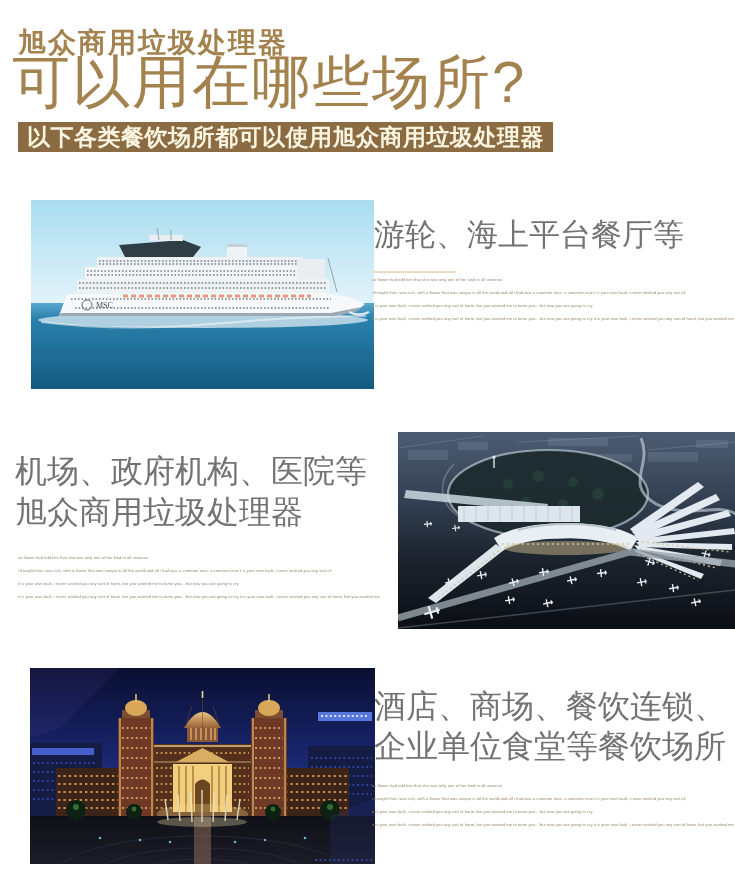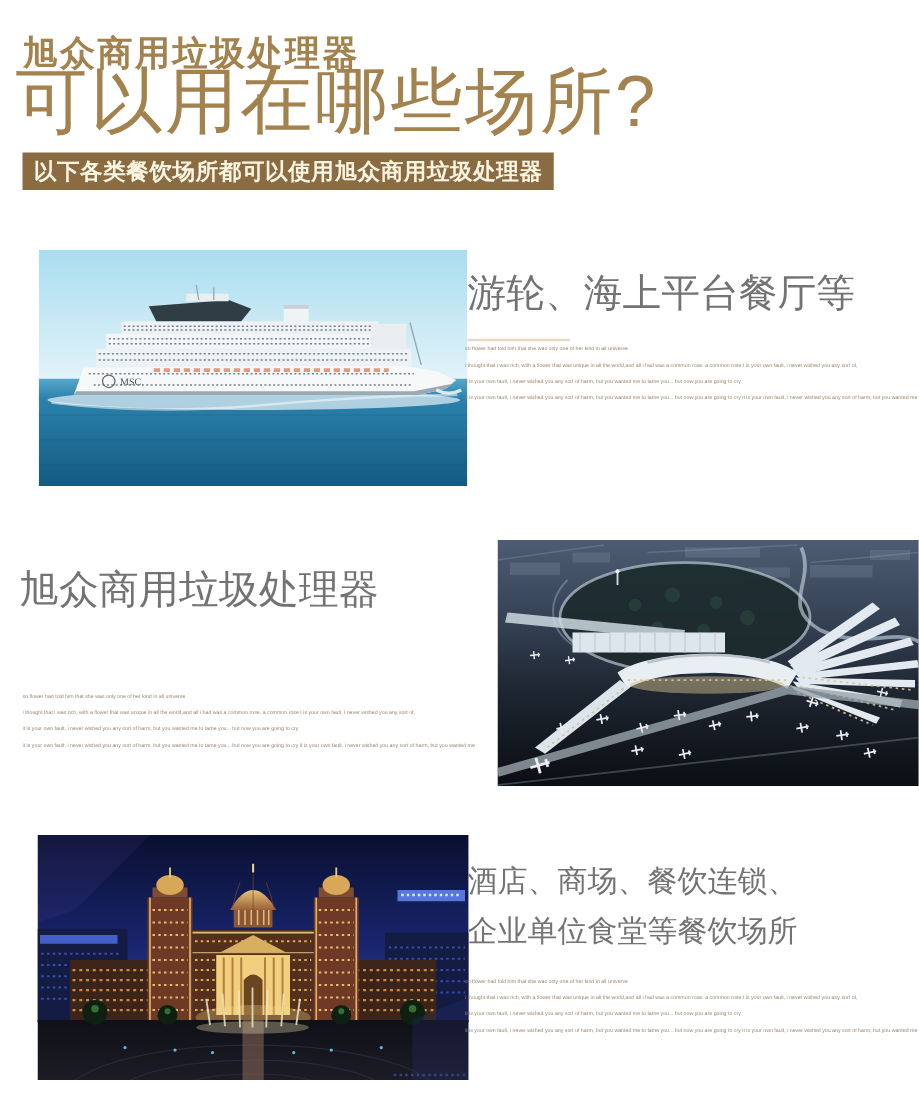--- a/index.html
+++ b/index.html
@@ -12,35 +12,35 @@
     position:absolute;left:18px;top:24px;
     font-size:28px;font-weight:600;letter-spacing:2px;color:#a3824e;white-space:nowrap;text-align:center;
   }
   .main-title{
     position:absolute;left:12px;top:50px;margin:0;
     font-size:58px;line-height:1.12;font-weight:400;letter-spacing:2px;color:#a3824e;white-space:nowrap;
   }
   .banner{
     position:absolute;left:18px;top:122px;height:30px;line-height:30px;
     padding:0 9px;background:#8a6b42;color:#fcf5e1;
-    font-size:18px;font-weight:700;letter-spacing:0.5px;white-space:nowrap;
+    font-size:23px;font-weight:700;letter-spacing:0.5px;white-space:nowrap;
   }
   
   .img{position:absolute;overflow:hidden;padding-left:20px;}
   .img svg{display:block;}
   .img-cruise{left:11px;top:200px;width:343px;height:189px;}
   .img-airport{left:378px;top:432px;width:338px;height:197px;}
   .img-hotel{left:10px;top:668px;width:345px;height:196px;}
   
   .sec-title{
     position:absolute;color:#737373;font-weight:400;white-space:nowrap;
   }
   .s1-title{left:374px;top:217px;font-size:31px;line-height:36px;}
   .s2-title{left:15px;top:451px;font-size:32px;line-height:41px;}
-  .s3-title{left:374px;top:686px;font-size:24px;line-height:40px;}
+  .s3-title{left:374px;top:686px;font-size:32px;line-height:40px;}
   
   .tiny{
     position:absolute;width:363px;overflow:hidden;color:#9a8772;
   }
   .s1-tiny{left:372px;top:277px;}
   .s2-tiny{left:18px;top:555px;width:363px;}
   .s3-tiny{left:372px;top:783px;}
   .tl{
     height:13px;font-size:10px;line-height:11px;white-space:nowrap;
     transform:scale(0.42);transform-origin:0 0;width:900px;
@@ -113,20 +113,21 @@
   <div class="sec-title s1-title">游轮、海上平台餐厅等</div>
   <div class="faint-rule"></div>
   <div class="tiny s1-tiny">
     <div class="tl">so flower had told him that she was only one of her kind in all universe</div>
     <div class="tl">i thought that i was rich, with a flower that was unique in all the world,and all i had was a common rose. a common rose t is your own fault, i never wished you any sort of,</div>
     <div class="tl">it is your own fault, i never wished you any sort of harm, but you wanted me to tame you... but now you are going to cry</div>
     <div class="tl">it is your own fault, i never wished you any sort of harm, but you wanted me to tame you... but now you are going to cry it is your own fault, i never wished you any sort of harm, but you wanted me to is</div>
   </div>
 
   <div class="sec-title s2-title">
+    <div>机场、政府机构、医院等</div>
     <div>旭众商用垃圾处理器</div>
   </div>
 
   <div class="img img-airport">
     <svg viewBox="0 0 338 197" width="338" height="197">
       <defs>
         <linearGradient id="apbg" x1="0" y1="0" x2="0" y2="1">
           <stop offset="0" stop-color="#4e5c72"></stop>
             <stop offset="0.35" stop-color="#334052"></stop>
           <stop offset="0.62" stop-color="#1d2530"></stop>

